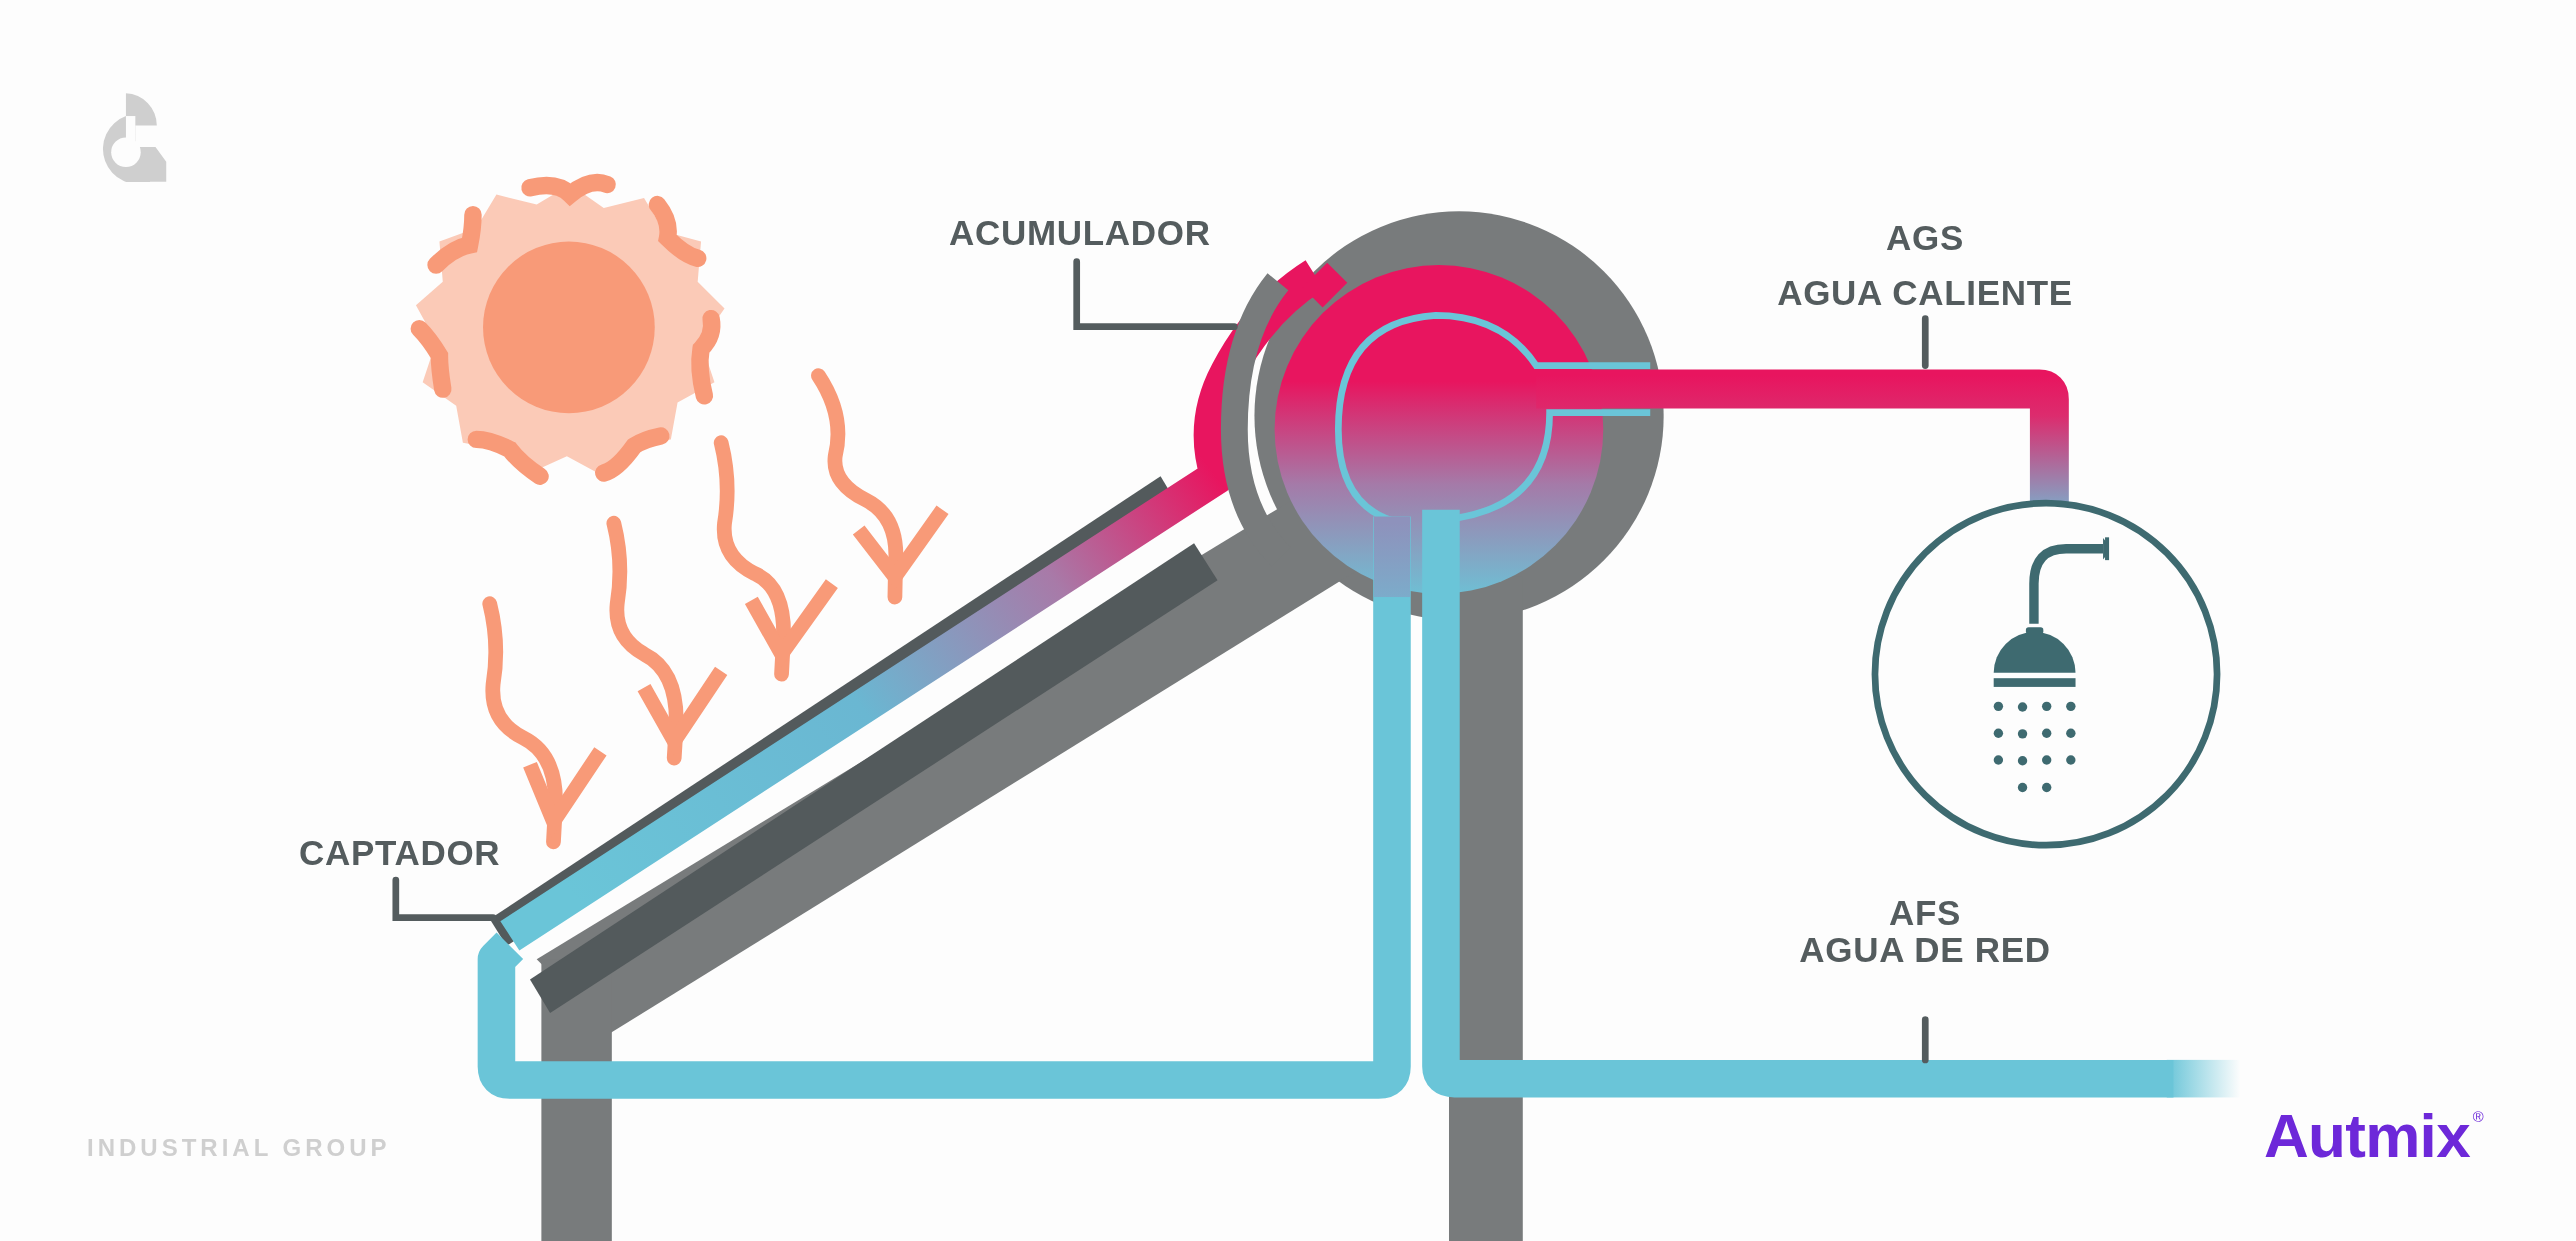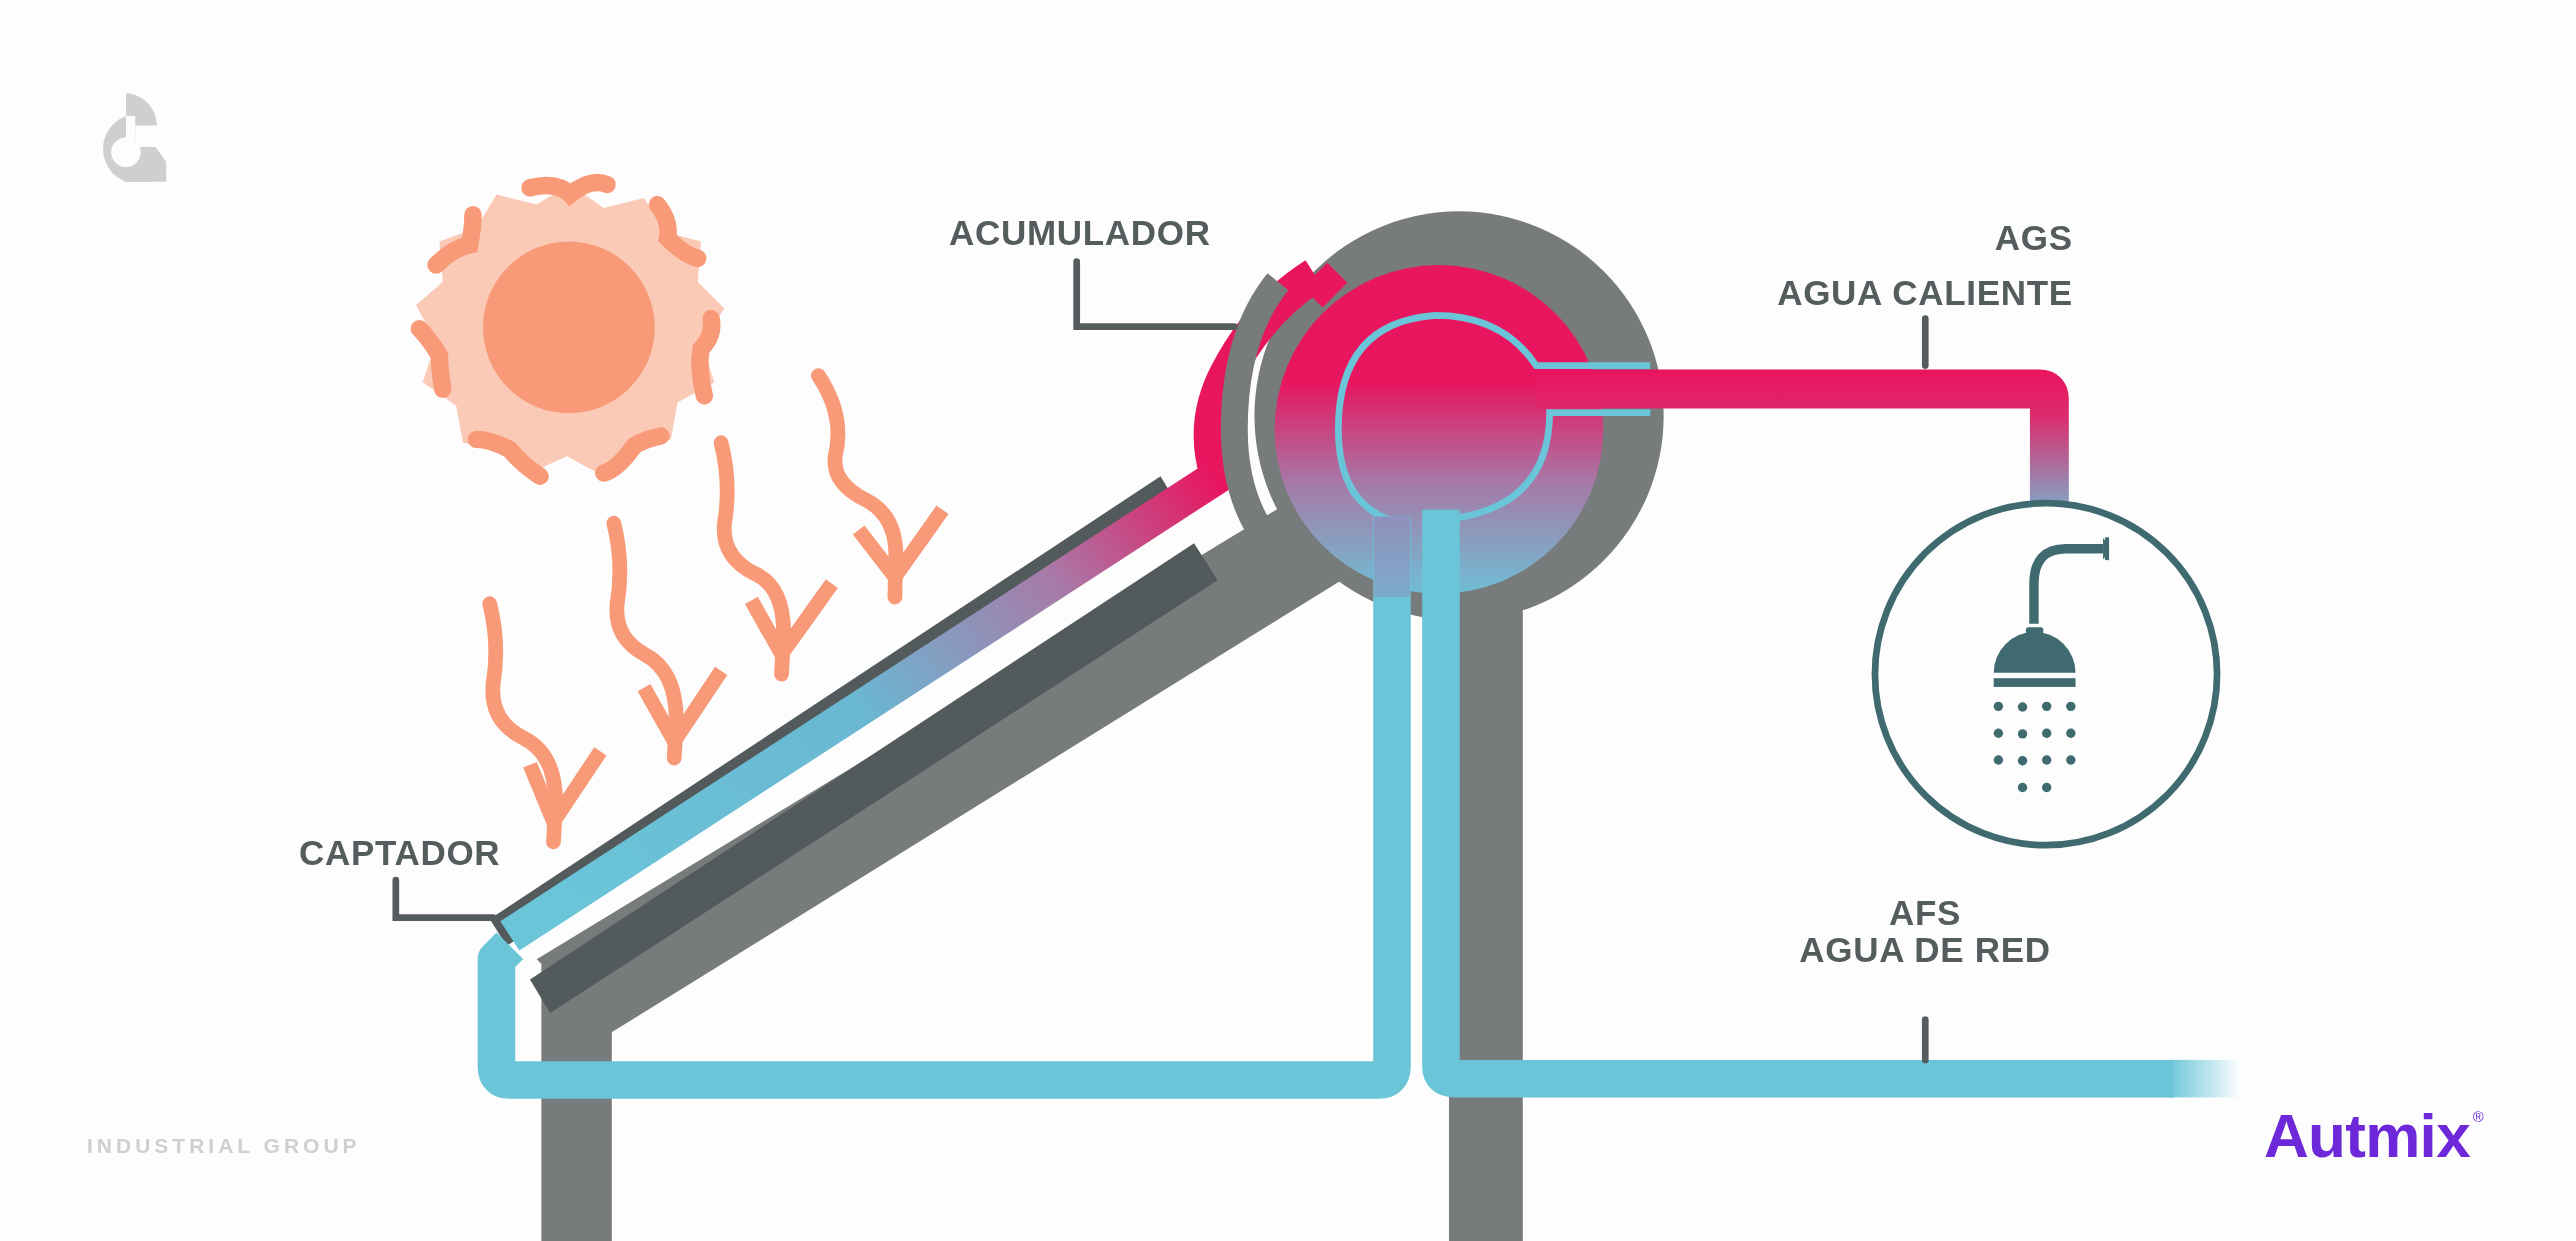--- a/index.html
+++ b/index.html
@@ -29,21 +29,21 @@
       letter-spacing: 0.7px;
       line-height: 1;
       white-space: nowrap;
     }
     .label.center { text-align: center; transform: translateX(-50%); }
     .label .sub { display: block; margin-top: 20px; font-weight: 700; }
     .footer-text {
       position: absolute;
       left: 87px;
       top: 1134px;
-      font-size: 21px;
+      font-size: 24px;
       font-weight: 700;
       letter-spacing: 4px;
       color: #cfcfcf;
       white-space: nowrap;
     }
     .brand {
       position: absolute;
       left: 2264px;
       top: 1100px;
       font-size: 62px;
@@ -202,21 +202,21 @@
       <circle cx="3015" cy="1174" r="7"></circle>
         <circle cx="3051" cy="1174" r="7"></circle>
     </g>
   </g>
 </svg>
 
 <div class="label" style="left:949px; top:215px;">ACUMULADOR</div>
 
 <div class="label" style="left:299px; top:835px;">CAPTADOR</div>
 
-<div class="label center" style="left:1925px; top:220px;text-align:right;">
+<div class="label center" style="left:1925px; top:220px;">
   <span>AGS</span>
   <span class="sub" style="margin-top:20px;">AGUA CALIENTE</span>
 </div>
 
 <div class="label center" style="left:1925px; top:895px;">
   <span>AFS</span>
   <span class="sub" style="margin-top:2px;">AGUA DE RED</span>
 </div>
 
 <div class="footer-text">INDUSTRIAL GROUP</div>

